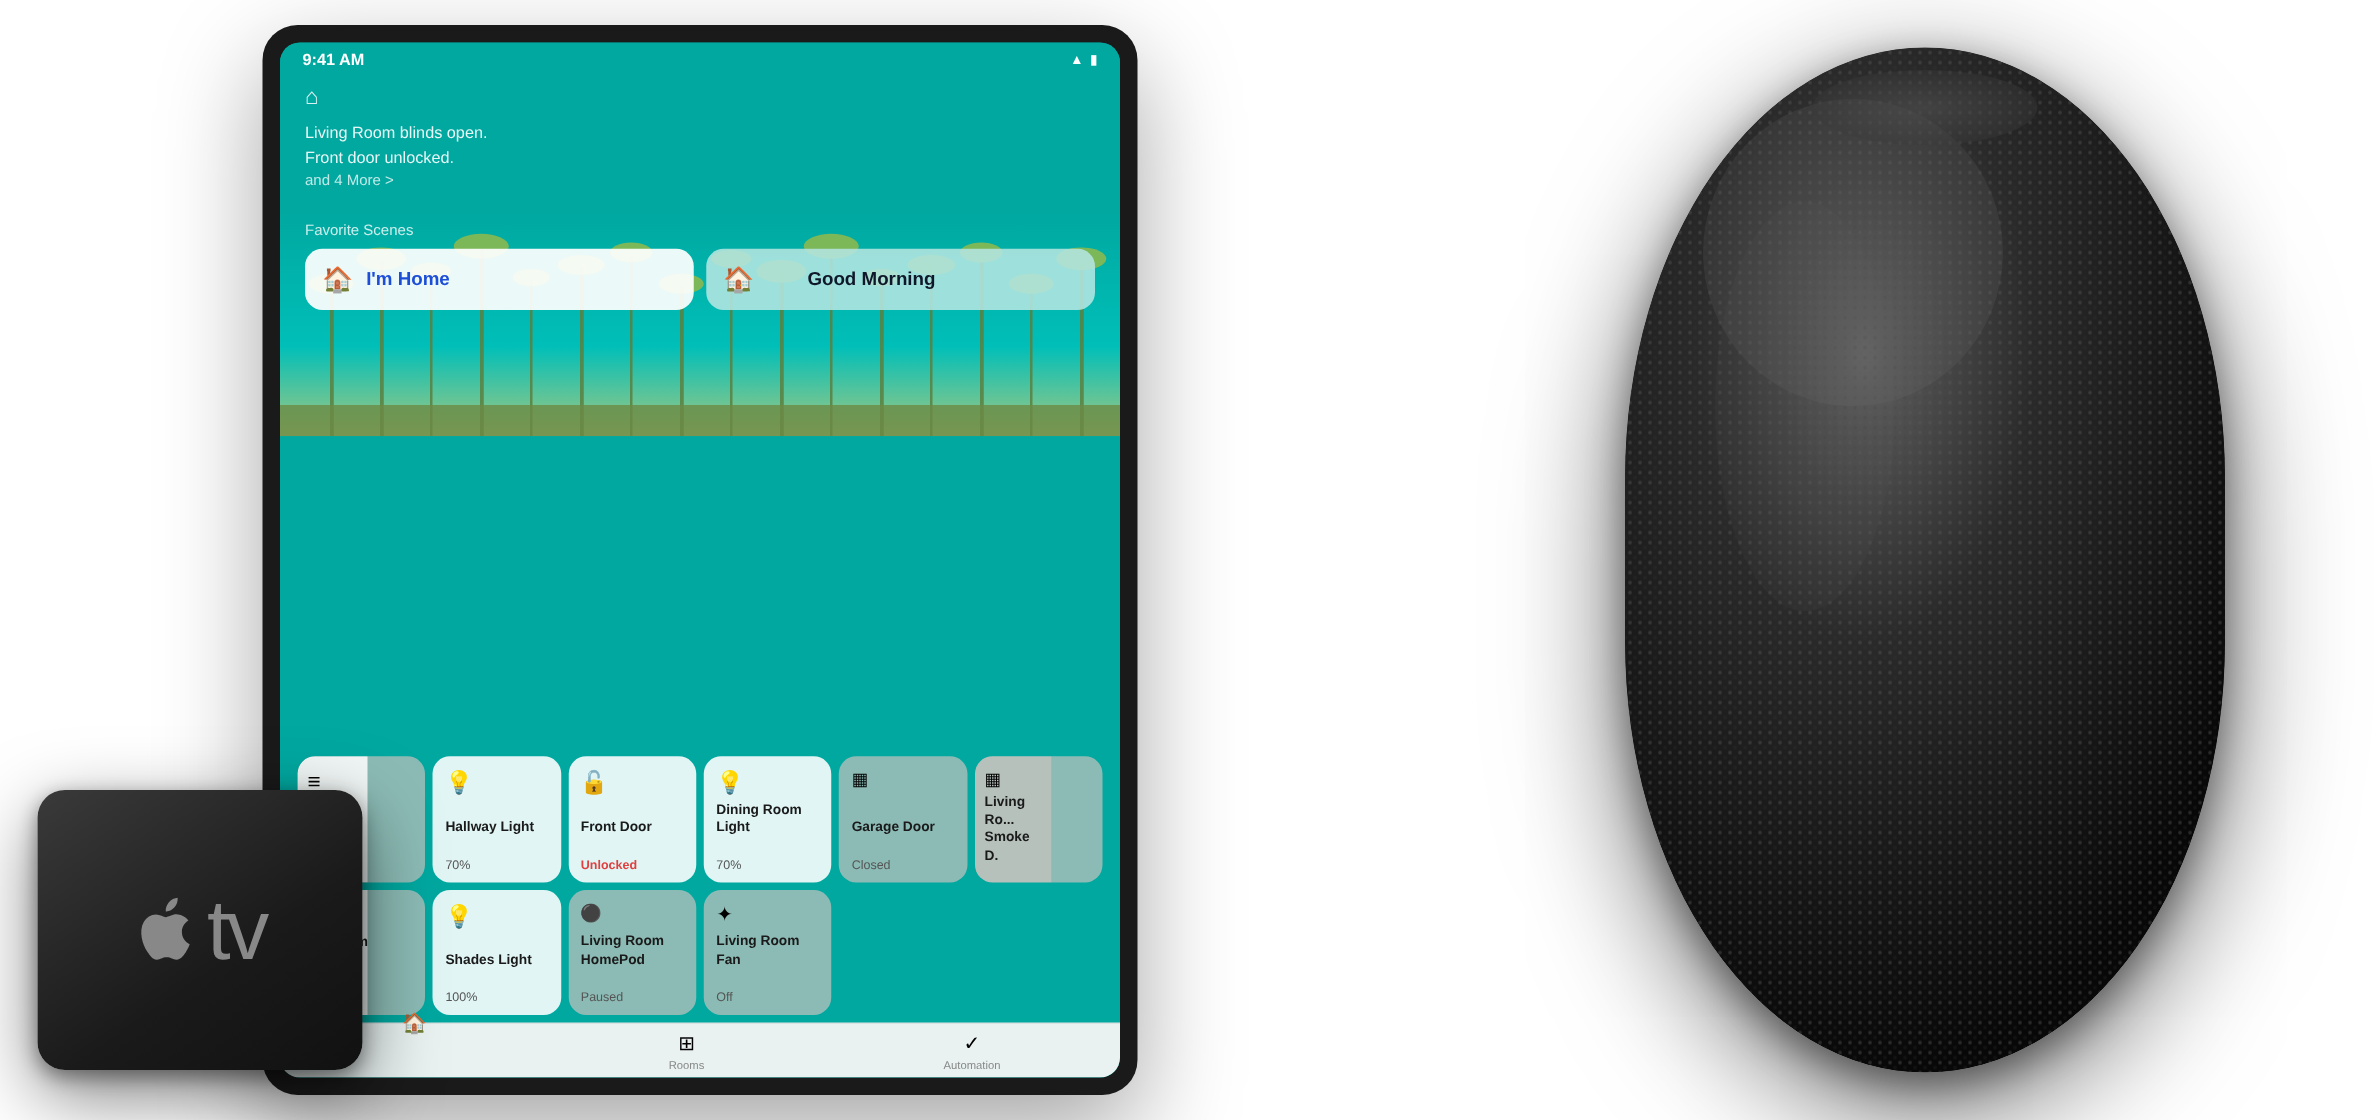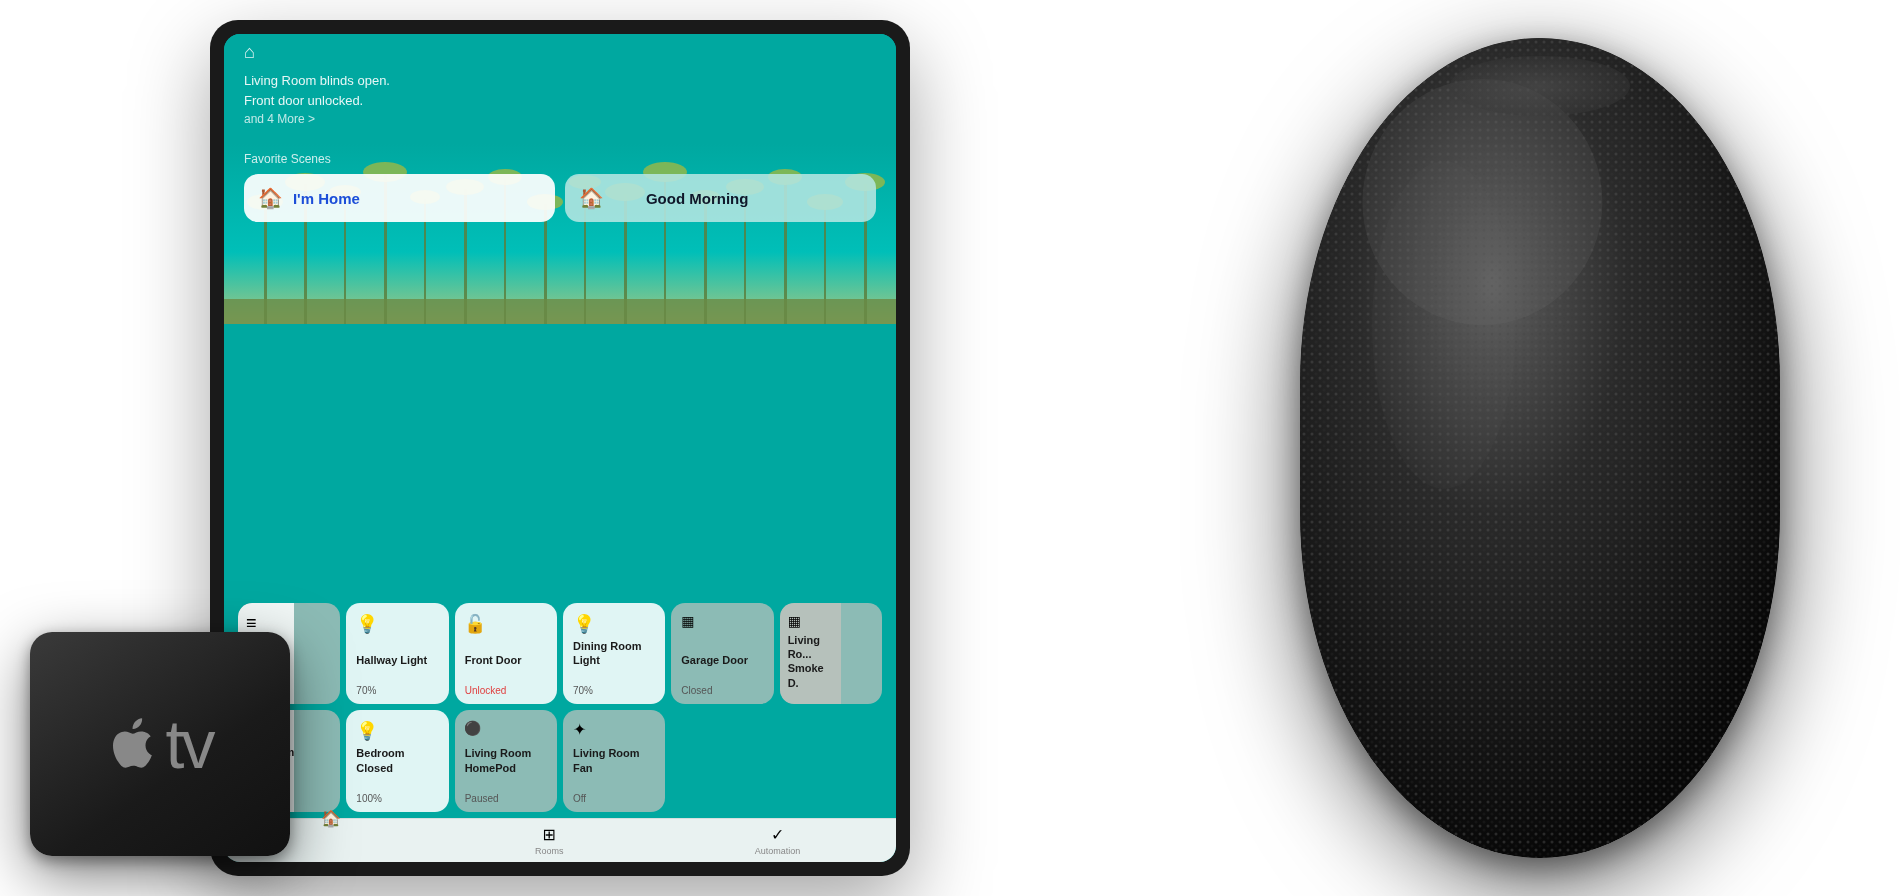--- a/index.html
+++ b/index.html
@@ -198,21 +198,21 @@
       color: #1a1a1a;
       line-height: 1.3;
     }
     .tile-status {
       font-size: 10px;
       color: #555;
       margin-top: 18px;
     }
     .tile-status.unlocked {
       color: #e04040;
-      font-weight: 400;
+      font-weight: 700;
     }
 
     
     .nav-bar {
       position: absolute;
       bottom: 0; left: 0; right: 0;
       height: 44px;
       background: rgba(245,245,245,0.95);
       display: flex;
       align-items: center;
@@ -315,20 +315,27 @@
     }
   </style>
 </head>
 <body>
 
 <div class="scene">
 
   <div class="ipad">
     <div class="ipad-screen">
 
+      <div class="status-bar">
+        <span class="status-time">9:41 AM</span>
+        <div class="status-icons">
+          <span class="status-icon">▲</span>
+          <span class="status-icon">▮</span>
+        </div>
+      </div>
 
       <div class="home-header">
         <div class="home-icon">⌂</div>
         <div class="home-status">
           <div>Living Room blinds open.</div>
           <div>Front door unlocked.</div>
           <div class="more-link">and 4 More &gt;</div>
         </div>
       </div>
 
@@ -460,21 +467,21 @@
             <div style="position:absolute;top:0;left:0;width:55%;height:100%;background:rgba(255,255,255,0.88);border-radius:14px 0 0 14px;z-index:1;padding:10px 8px;">
               <div class="tile-icon">≡</div>
               <div class="tile-name">Bedroom<br>Shades</div>
               <div class="tile-status">Closed</div>
             </div>
           </div>
 
           <div class="tile">
             <div class="tile-icon">💡</div>
             <div>
-              <div class="tile-name">Bedroom Closed</div>
+              <div class="tile-name">Shades Light</div>
               <div class="tile-status">100%</div>
             </div>
           </div>
 
           <div class="tile inactive">
             <div class="tile-icon" style="font-size:14px;">⚫</div>
             <div>
               <div class="tile-name">Living Room HomePod</div>
               <div class="tile-status">Paused</div>
             </div>

